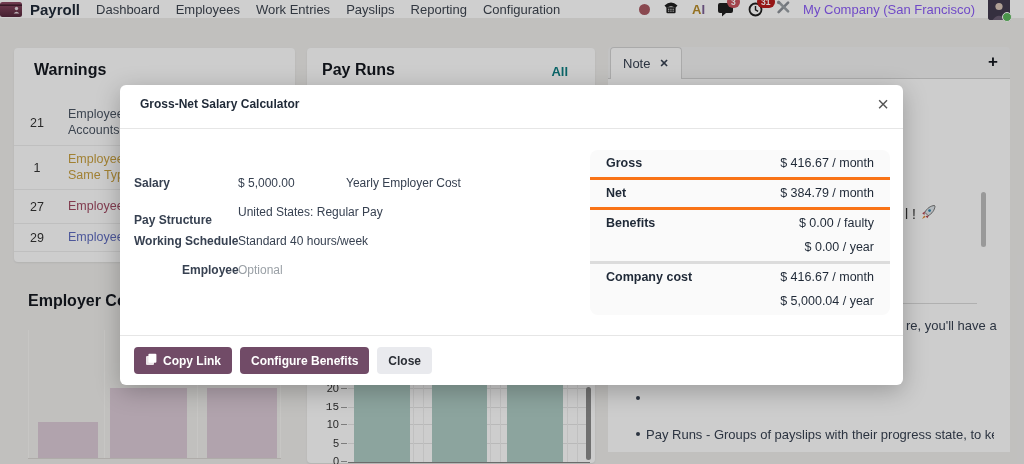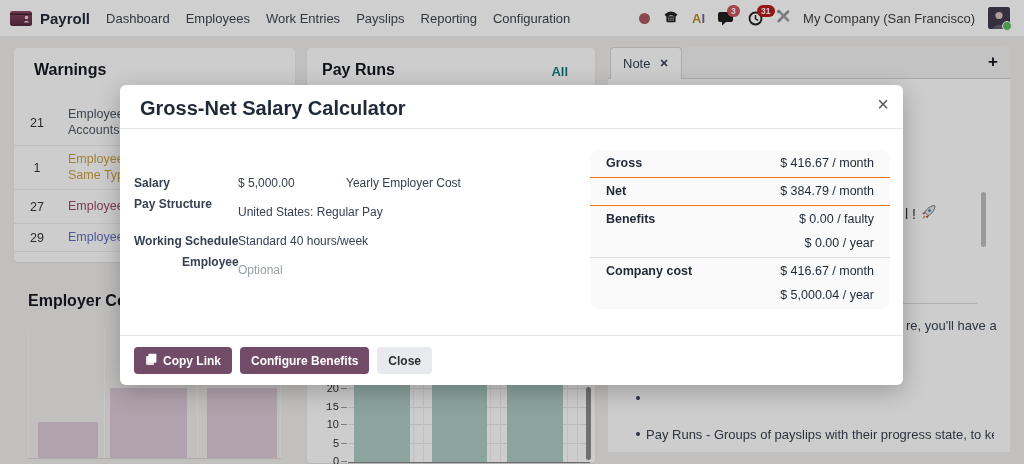--- a/index.html
+++ b/index.html
@@ -1,32 +1,32 @@
 <!DOCTYPE html>
 <html><head>
 <meta charset="utf-8">
 <style>
   html,body{margin:0;padding:0;background:#888;}
   .screen{position:relative;width:1024px;height:464px;margin:0 auto;background:#eeedeb;
           font-family:"Liberation Sans",sans-serif;overflow:hidden;}
   
-  .navbar{position:absolute;top:0;left:0;right:0;height:36px;background:#ffffff;
-          display:flex;align-items:center;padding:0 14px 0 10px;box-sizing:border-box;z-index:1;}
+  .navbar{position:absolute;top:0;left:0;right:0;height:18px;background:#ffffff;
+          display:flex;align-items:center;padding:0 14px 0 0;box-sizing:border-box;z-index:1;}
   .app-icon{width:22px;height:15px;flex:0 0 auto;}
   .app-name{font-size:15px;font-weight:700;color:#1f2937;margin:0 4px 0 8px;}
   .nav-menu{display:flex;align-items:center;gap:16px;margin-left:12px;}
   .nav-item{font-size:13px;color:#3e4550;white-space:nowrap;cursor:pointer;}
   .nav-right{margin-left:auto;display:flex;align-items:center;gap:13px;}
   .status-dot{width:11px;height:11px;border-radius:50%;background:#ab5a63;}
   .ai-txt{font-size:13px;font-weight:700;}
   .ai-txt .a{color:#b78b28}.ai-txt .i{color:#7b5e93}
   .ibadge{position:relative;display:flex;align-items:center;}
   .badge{position:absolute;top:-6px;left:9px;background:#c9545e;color:#fff;font-size:8.5px;
          font-weight:700;border-radius:8px;padding:1px 4px;line-height:1.2;}
-  .company{font-size:13px;color:#404040;white-space:nowrap;}
+  .company{font-size:13px;color:#8b5cf6;white-space:nowrap;}
   .avatar{position:relative;width:22px;height:22px;border-radius:3px;background:#423a4e;overflow:visible;}
   .presence{position:absolute;right:-2px;bottom:-2px;width:8px;height:8px;border-radius:50%;
             background:#5cb85c;border:1.5px solid #fff;}
   
   .card{position:absolute;background:#fdfdfd;border-radius:4px;box-shadow:0 1px 2px rgba(0,0,0,.08);}
   .warnings{left:14px;top:48px;width:281px;height:214px;}
   .card h2{margin:0;padding:13px 0 0 20px;font-size:16px;font-weight:700;color:#14181f;}
   .warn-row{position:absolute;left:0;right:0;display:flex;align-items:center;box-sizing:border-box;
             border-bottom:1px solid #ececec;cursor:pointer;}
   .warn-count{width:46px;text-align:center;font-size:12.5px;color:#333;flex:0 0 auto;}
@@ -59,30 +59,30 @@
              align-items:center;gap:5px;}
   .note-divider{position:absolute;left:16px;right:33px;top:224px;height:1px;background:#d9d9d9;}
   .frag-para{position:absolute;left:298px;top:239px;font-size:13px;color:#374151;white-space:nowrap;}
   .bullet-dot{position:absolute;left:28px;width:4px;height:4px;border-radius:50%;background:#374151;}
   .bullet-text{position:absolute;left:38px;width:348px;font-size:13px;line-height:17.5px;color:#374151;}
   .note-scroll{position:absolute;left:373px;top:113px;width:5px;height:55px;background:#bdbdbd;border-radius:3px;}
   
   .overlay{position:absolute;inset:0;background:rgba(0,0,0,0.19);z-index:50;}
   .modal{position:absolute;left:120px;top:85px;width:783px;height:300px;background:#fff;
          border-radius:6px;box-shadow:0 6px 24px rgba(0,0,0,.25);z-index:100;}
-  .m-title{position:absolute;left:20px;top:12px;font-size:20px;font-weight:700;color:#1f2937;}
+  .m-title{position:absolute;left:20px;top:12px;font-size:12px;font-weight:700;color:#1f2937;}
   .m-close{position:absolute;right:14px;top:6px;font-size:20px;color:#555;cursor:pointer;line-height:26px;}
   .m-headline{position:absolute;left:0;right:0;top:43px;height:1px;background:#e6e6e6;}
   .f-label{position:absolute;left:14px;font-size:12px;font-weight:700;color:#374151;line-height:14px;}
   .f-value{position:absolute;left:118px;font-size:12px;color:#374151;line-height:14px;cursor:text;}
   .f-extra{position:absolute;left:226px;font-size:12px;color:#374151;line-height:14px;cursor:pointer;}
   .placeholder{color:#9aa0a6;}
   .summary{position:absolute;left:470px;top:65px;width:300px;background:#fafafa;border-radius:8px;
            box-sizing:border-box;}
-  .sum-row{padding:6px 16px 7px;border-top:1px solid #f97316;}
+  .sum-row{padding:6px 16px 7px;border-top:3px solid #f97316;}
   .sum-row:first-child{border-top:none;}
   .sum-row.dark-border{border-top-color:#dcdcdc;}
   .sum-line{display:flex;justify-content:space-between;font-size:12.5px;line-height:14px;color:#1f2937;}
   .sum-line+.sum-line{margin-top:10px;justify-content:flex-end;}
   .sum-label{font-weight:700;}
   .m-foot{position:absolute;left:0;right:0;bottom:0;height:50px;border-top:1px solid #e6e6e6;
           display:flex;align-items:center;gap:8px;padding:0 14px;box-sizing:border-box;}
   .btn{height:27px;display:inline-flex;align-items:center;gap:6px;padding:0 11px;border-radius:4px;
        font-size:12px;font-weight:700;cursor:pointer;border:none;font-family:inherit;}
   .btn-primary{background:#714B67;color:#fff;}
@@ -268,27 +268,27 @@
 
   <div class="modal">
     <div class="m-title">Gross-Net Salary Calculator</div>
     <div class="m-close">×</div>
     <div class="m-headline"></div>
 
     <span class="f-label" style="top:91px;">Salary</span>
     <span class="f-value" style="top:91px;">$ 5,000.00</span>
     <span class="f-extra" style="top:91px;">Yearly Employer Cost</span>
 
-    <span class="f-label" style="top:112px;">Pay Structure</span>
+    <span class="f-label" style="top:128px;">Pay Structure</span>
     <span class="f-value" style="top:120px;">United States: Regular Pay</span>
 
     <span class="f-label" style="top:149px;">Working Schedule</span>
     <span class="f-value" style="top:149px;">Standard 40 hours/week</span>
 
-    <span class="f-label" style="top:170px;padding-left:48px;">Employee</span>
+    <span class="f-label" style="top:178px;padding-left:48px;">Employee</span>
     <span class="f-value placeholder" style="top:178px;">Optional</span>
 
     <div class="summary">
       <div class="sum-row">
         <div class="sum-line">
           <span class="sum-label">Gross</span>
           <span>$ 416.67 / month</span>
         </div>
       </div>
       <div class="sum-row">

